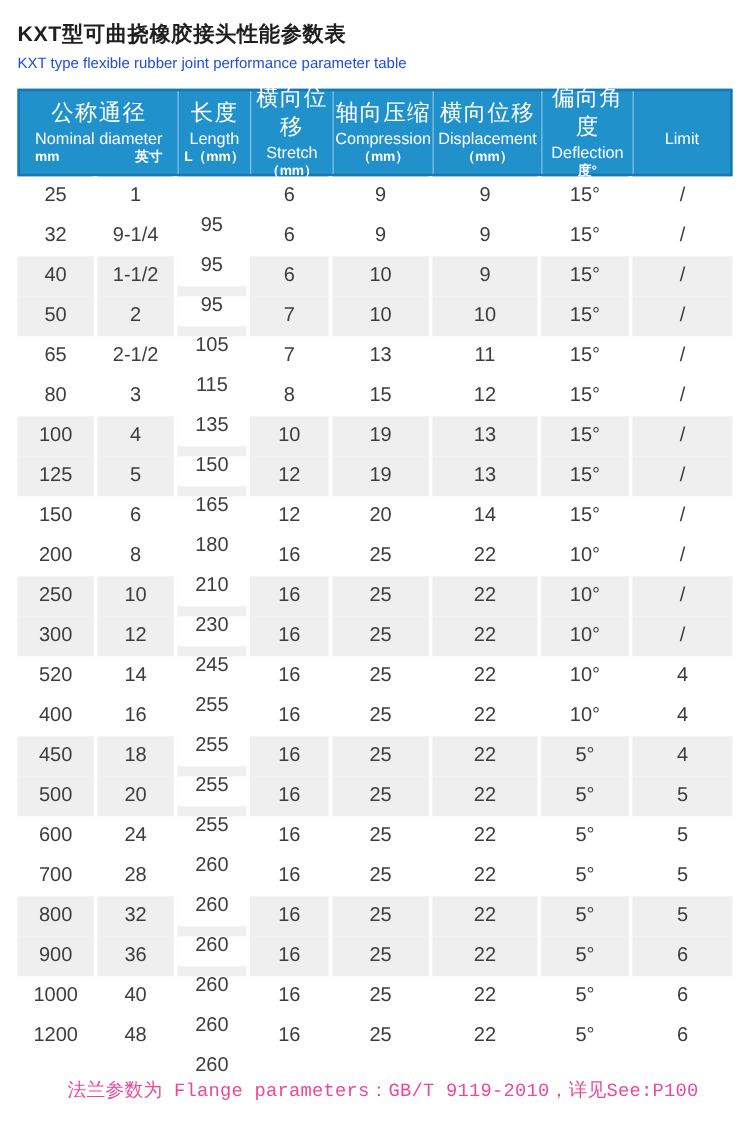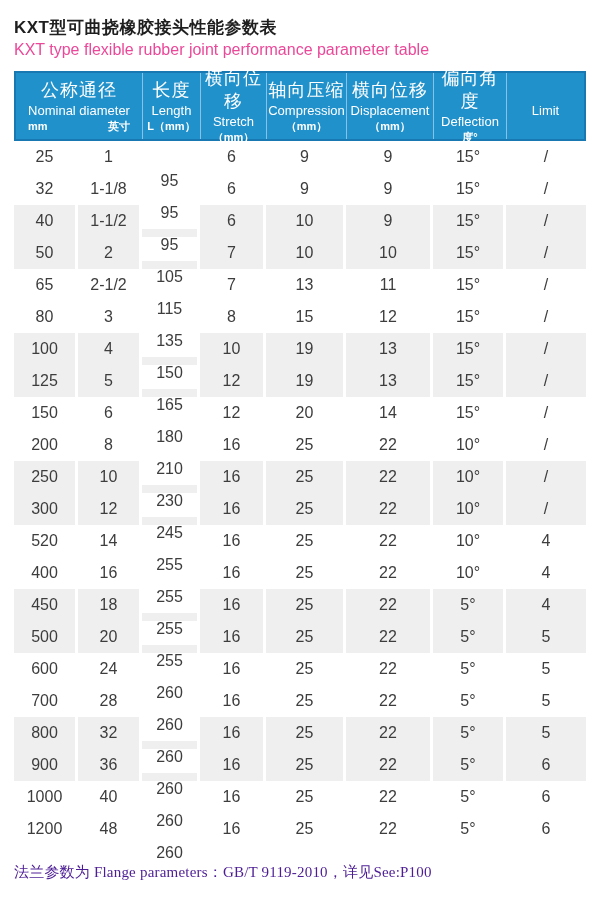--- a/index.html
+++ b/index.html
@@ -18,23 +18,23 @@
     background: #ffffff;
   }
   .title-zh {
     font-size: 17px;
     font-weight: bold;
     color: #1f1f1f;
     line-height: 23px;
     letter-spacing: 0.5px;
   }
   .title-en {
-    font-size: 16px;
+    font-size: 12px;
     font-weight: normal;
-    color: #ec4899;
+    color: #1d4ed8;
     line-height: 22px;
     margin-bottom: 10px;
   }
   
   .thead {
     display: flex;
     width: 572px;
     height: 70px;
     background: #2191cc;
     border: 2px solid #1879b2;
@@ -85,23 +85,24 @@
   .cell:nth-child(4) { width: 66px; }
   .cell:nth-child(5) { width: 80px; }
   .cell:nth-child(6) { width: 87px; }
   .cell:nth-child(7) { width: 73px; }
   .cell:nth-child(8) { width: 80px; }
   .row.alt .cell { background: #efefef; }
   
   .footer-note {
     margin-top: 18px;
     font-size: 15px;
-    color: #4c1d95;
-    font-family: Liberation Serif, serif;
+    color: #ec4899;
+    font-family: Liberation Mono, monospace;
     letter-spacing: 0.2px;
+    margin-left: 40px;
   }
 </style>
 </head>
 <body>
 
 <div class="page">
 
   <div class="title-zh">KXT型可曲挠橡胶接头性能参数表</div>
   <div class="title-en">KXT type flexible rubber joint performance parameter table</div>
 
@@ -154,21 +155,21 @@
           <div class="cell">1</div>
           <div class="cell">95</div>
           <div class="cell">6</div>
           <div class="cell">9</div>
           <div class="cell">9</div>
           <div class="cell">15°</div>
           <div class="cell">/</div>
         </div>
         <div class="row">
           <div class="cell">32</div>
-          <div class="cell">1-1/8</div>
+          <div class="cell">9-1/4</div>
           <div class="cell">95</div>
           <div class="cell">6</div>
           <div class="cell">9</div>
           <div class="cell">9</div>
           <div class="cell">15°</div>
           <div class="cell">/</div>
         </div>
         <div class="row alt">
           <div class="cell">40</div>
           <div class="cell">1-1/2</div>

